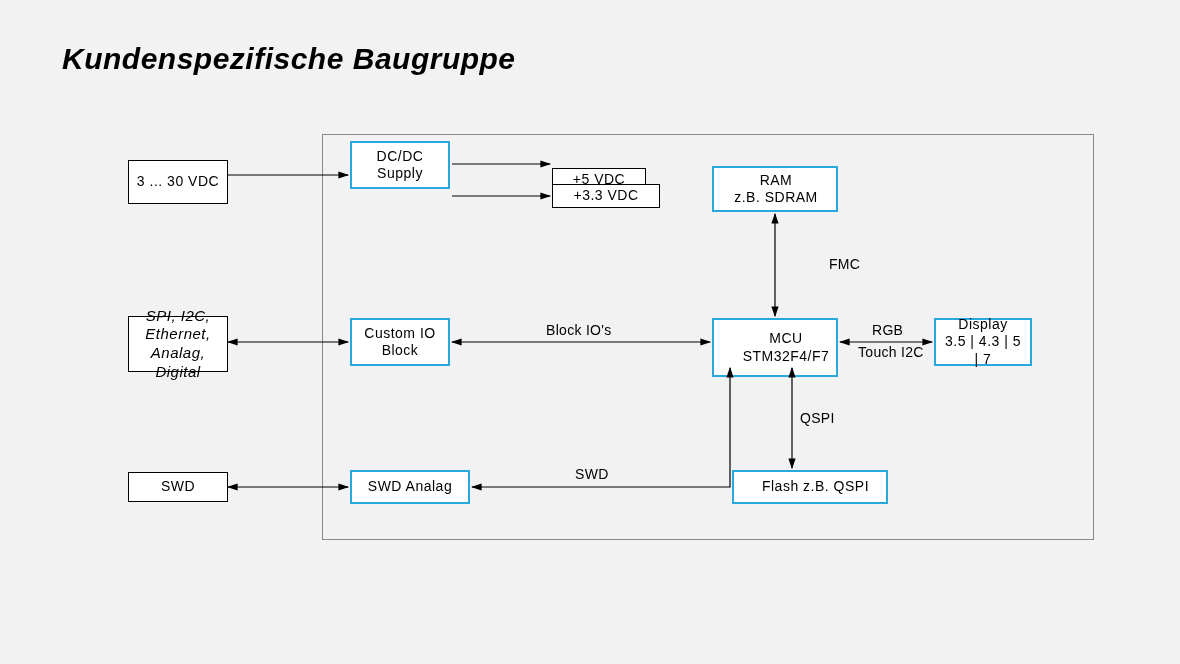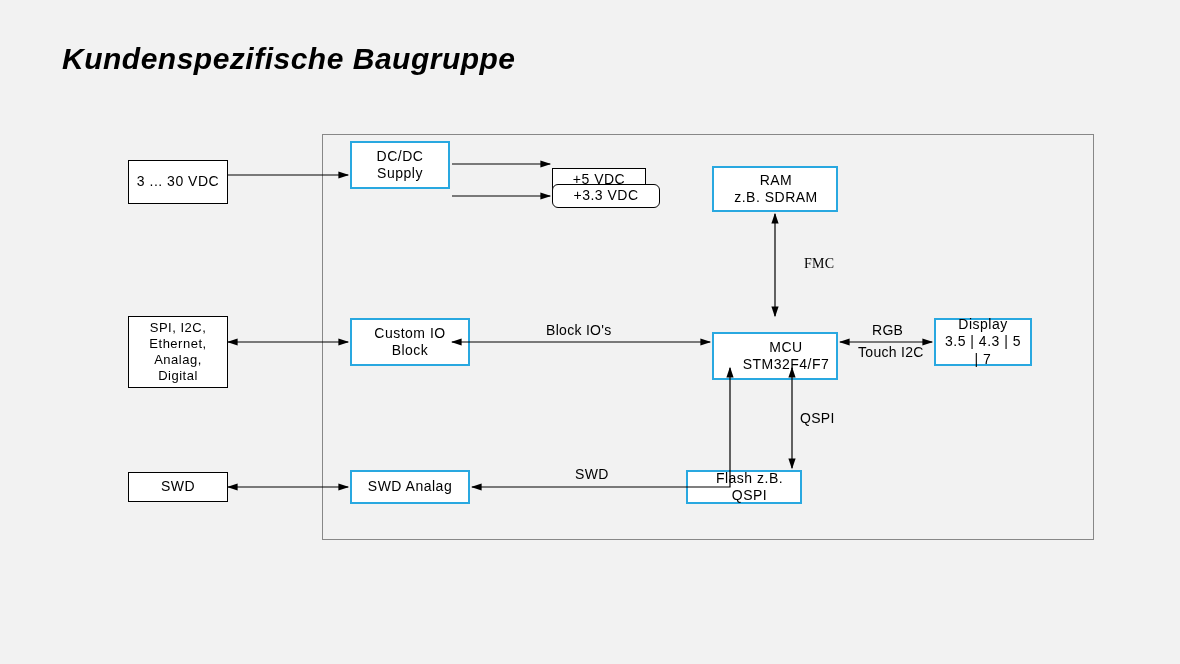--- a/index.html
+++ b/index.html
@@ -66,72 +66,72 @@
 <div class="page">
 
   <div class="title">Kundenspezifische Baugruppe</div>
 
   <div class="frame" style="left:322px; top:134px; width:770px; height:404px;"></div>
 
   <div class="box" style="left:128px; top:160px; width:100px; height:44px;">
       <span>3 ... 30 VDC</span>
     </div>
 
-  <div class="box" style="left:128px; top:316px; width:100px; height:72px; font-size:13px;">
+  <div class="box" style="left:128px; top:316px; width:100px; height:56px; font-size:15px;font-style:italic;">
       <span style="white-space:pre-line;">SPI, I2C,
 Ethernet,
 Analag, Digital</span>
     </div>
 
   <div class="box" style="left:128px; top:472px; width:100px; height:30px;">
       <span>SWD</span>
     </div>
 
   <div class="box blue" style="left:350px; top:141px; width:100px; height:48px;">
       <span style="white-space:pre-line;">DC/DC
 Supply</span>
     </div>
 
   <div class="box" style="left:552px; top:152px; width:94px; height:24px; border-color:#000;margin-top:16px;">
       <span>+5 VDC</span>
     </div>
 
-  <div class="box" style="left:552px; top:184px; width:108px; height:24px; border-color:#000;border-radius:6px;">
+  <div class="box" style="left:552px; top:184px; width:108px; height:24px; border-color:#000;">
       <span>+3.3 VDC</span>
     </div>
 
   <div class="box blue" style="left:712px; top:166px; width:126px; height:46px;padding-left:8px;">
       <span style="white-space:pre-line;">RAM
 z.B. SDRAM</span>
     </div>
 
-  <div class="box blue" style="left:350px; top:318px; width:120px; height:48px;">
+  <div class="box blue" style="left:350px; top:318px; width:100px; height:48px;">
       <span style="white-space:pre-line;">Custom IO
 Block</span>
     </div>
 
-  <div class="box blue" style="left:712px; top:332px; width:126px; height:48px;padding-left:28px;">
+  <div class="box blue" style="left:712px; top:318px; width:126px; height:59px;padding-left:28px;">
       <span style="white-space:pre-line;">MCU
 STM32F4/F7</span>
     </div>
 
   <div class="box blue" style="left:934px; top:318px; width:98px; height:48px;">
       <span style="white-space:pre-line;">Display
 3.5 | 4.3 | 5 | 7</span>
     </div>
 
   <div class="box blue" style="left:350px; top:470px; width:120px; height:34px;">
       <span>SWD Analag</span>
     </div>
 
-  <div class="box blue" style="left:686px; top:470px; width:116px; height:34px;padding-left:17px;">
+  <div class="box blue" style="left:732px; top:470px; width:156px; height:34px;padding-left:17px;">
       <span>Flash z.B. QSPI</span>
     </div>
 
-  <div class="lbl" style="left:804px; top:256px;font-family:Liberation Serif, serif;">FMC</div>
+  <div class="lbl" style="left:829px; top:256px;">FMC</div>
   <div class="lbl" style="left:546px; top:322px;">Block IO's</div>
   <div class="lbl" style="left:872px; top:322px;text-align:center;">RGB</div>
   <div class="lbl" style="left:858px; top:344px;">Touch I2C</div>
   <div class="lbl" style="left:800px; top:410px;">QSPI</div>
   <div class="lbl" style="left:575px; top:466px;">SWD</div>
 
   <svg class="connectors">
     <defs>
       <marker id="arrow" markerWidth="10" markerHeight="10" refX="8" refY="3" orient="auto" markerUnits="strokeWidth">
         <path d="M0,0 L9,3 L0,6 Z" fill="#000"></path>

